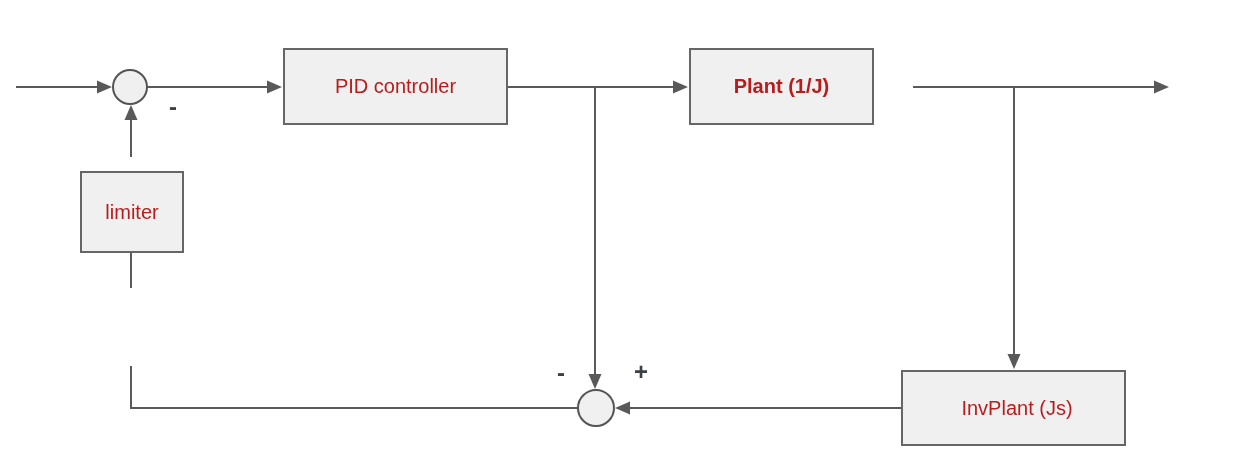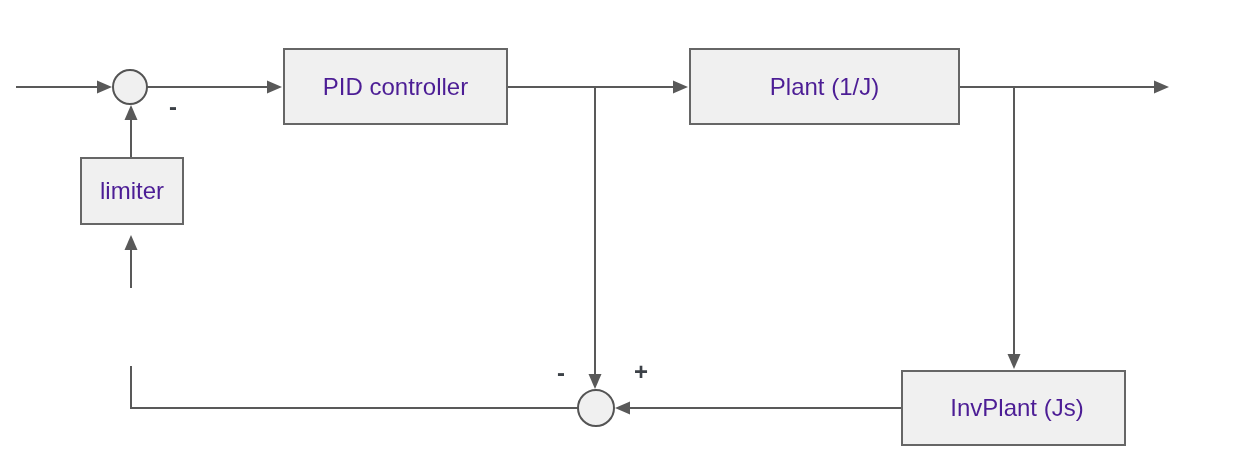--- a/index.html
+++ b/index.html
@@ -38,22 +38,22 @@
     stroke-width: 2;
   }
   .node {
     position: absolute;
     box-sizing: border-box;
     background: #f0f0f0;
     border: 2px solid #666666;
     display: flex;
     align-items: center;
     justify-content: center;
-    font-size: 24px;
-    color: #4c1d95;
+    font-size: 20px;
+    color: #b91c1c;
     white-space: nowrap;
   }
   .sign {
     position: absolute;
     width: 32px;
     height: 26px;
     line-height: 26px;
     text-align: center;
     font-size: 24px;
     font-weight: bold;
@@ -118,29 +118,29 @@
     </g>
 
     <circle cx="130" cy="87" r="17"></circle>
     <circle cx="596" cy="408" r="18"></circle>
   </svg>
 
   <div class="node" style="left:283px; top:48px; width:225px; height:77px;">
     <span>PID controller</span>
   </div>
 
-  <div class="node" style="left:689px; top:48px; width:271px; height:77px;">
+  <div class="node" style="left:689px; top:48px; width:185px; height:77px;font-weight:bold;">
     <span>Plant (1/J)</span>
   </div>
 
   <div class="node" style="left:901px; top:370px; width:225px; height:76px;padding-left:7px;">
     <span>InvPlant (Js)</span>
   </div>
 
-  <div class="node" style="left:80px; top:157px; width:104px; height:68px;">
+  <div class="node" style="left:80px; top:171px; width:104px; height:82px;">
     <span>limiter</span>
   </div>
 
 
   <div class="sign" style="left:157px; top:94px;">-</div>
 
   <div class="sign" style="left:545px; top:360px;">-</div>
 
   <div class="sign" style="left:625px; top:359px;">+</div>
 

